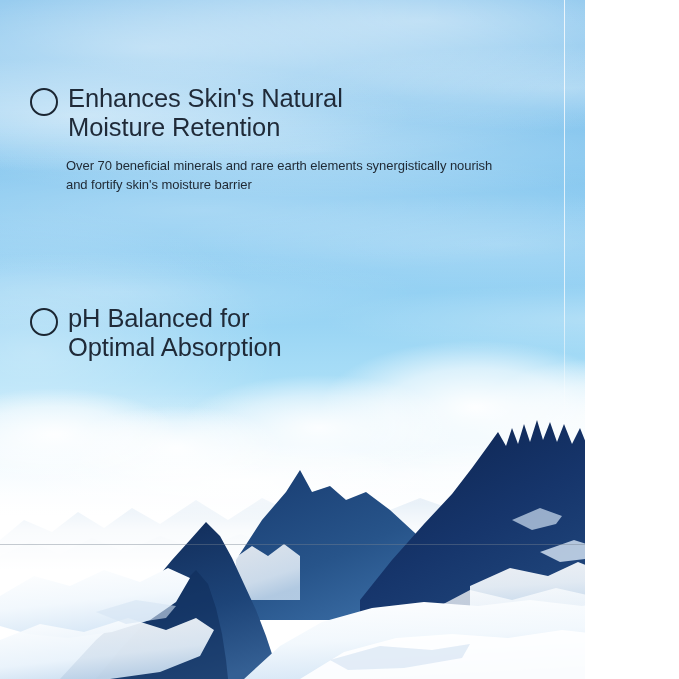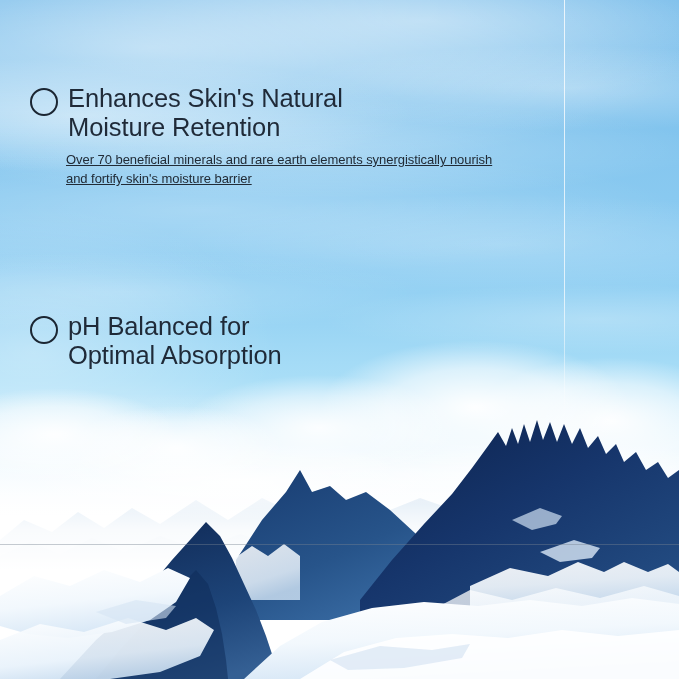--- a/index.html
+++ b/index.html
@@ -6,21 +6,21 @@
     margin: 0;
     padding: 0;
     background: #ffffff;
   }
   body {
     font-family: "Liberation Sans", sans-serif;
   }
 
   #scene {
     position: relative;
-    width: 679px;
+    width: 585px;
     height: 679px;
     overflow: hidden;
     background: #fef9c3;
   }
 
   
   .bg-layer {
     position: absolute;
     left: 0;
     top: 0;
@@ -104,21 +104,21 @@
     position: absolute;
     left: 0;
     top: 0;
     width: 679px;
   }
   .feature {
     position: absolute;
     left: 30px;
   }
   .feature-1 { top: 84px; }
-  .feature-2 { top: 312px; }
+  .feature-2 { top: 304px; }
 
   .bullet-ring {
     position: absolute;
     left: 0;
     top: 4px;
     width: 28px;
     height: 28px;
     box-sizing: border-box;
     border: 2.5px solid #1b2632;
     border-radius: 50%;
@@ -133,30 +133,29 @@
     font-family: "Liberation Sans", sans-serif;
     font-size: 25.5px;
     font-weight: 400;
     line-height: 29px;
     letter-spacing: -0.1px;
     color: #1f2a38;
     white-space: pre-line;
   }
 
   .feature-body {
-    margin: 8px 0 0 -2px;
+    margin: 14px 0 0 -2px;
     font-family: "Liberation Sans", sans-serif;
     font-size: 13px;
     font-weight: 400;
     line-height: 19px;
     letter-spacing: -0.05px;
     color: #212b36;
     white-space: pre-line;
     max-width: 500px;
-    text-decoration: underline;
   }
 </style>
 </head>
 <body>
 
 <div id="scene">
 
   <div class="bg-layer sky"></div>
   <div class="bg-layer wisps"></div>
 

